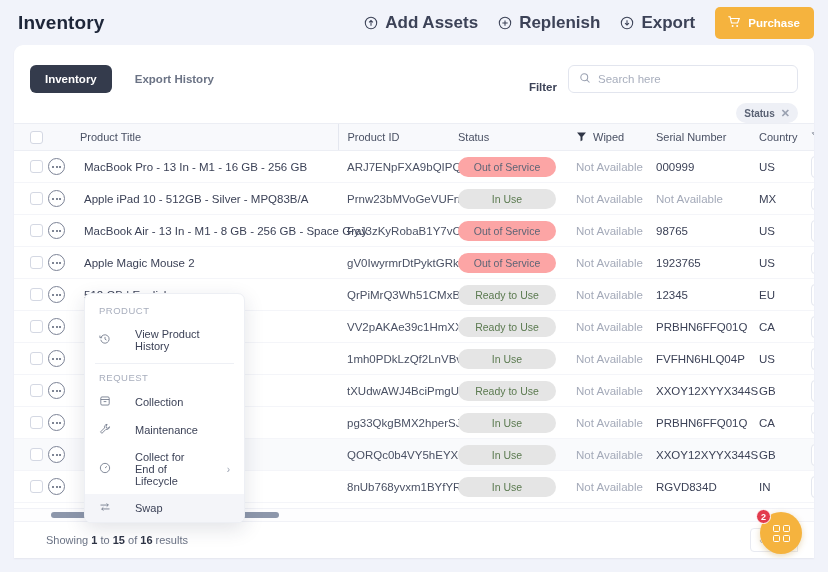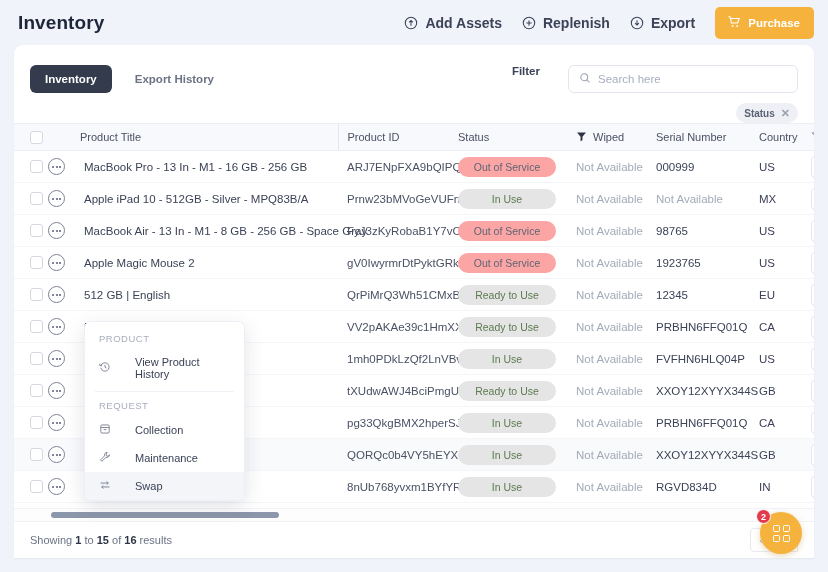--- a/index.html
+++ b/index.html
@@ -18,21 +18,21 @@
     padding: 0 14px 0 18px;
     background: #f1f3fa;
   }
   .page-title {
     font-size: 19px; font-weight: bold; color: #1e2639;
     letter-spacing: .1px;
   }
   .top-actions { margin-left: auto; display: flex; align-items: center; gap: 20px; }
   .top-action {
     display: flex; align-items: center; gap: 7px;
-    font-size: 14px; font-weight: bold; color: #3c4257;
+    font-size: 17px; font-weight: bold; color: #3c4257;
     cursor: pointer;
   }
   .top-action svg { display: block; }
   .purchase-btn {
     display: flex; align-items: center; gap: 7px;
     background: #f5b33e; color: #fff;
     font-size: 11.5px; font-weight: bold;
     border-radius: 5px; padding: 8px 14px 8px 12px;
     cursor: pointer;
   }
@@ -54,21 +54,21 @@
     height: 54px;
   }
   .tabs { display: flex; align-items: center; gap: 8px; }
   .tab {
     font-size: 11.5px; font-weight: bold;
     padding: 8px 15px; border-radius: 6px;
     color: #6b7385; cursor: pointer; white-space: nowrap;
   }
   .tab.active { background: #343b4c; color: #fff; }
 
-  .filter-wrap { margin-left: auto; display: flex; align-items: flex-start; gap: 28px; }
+  .filter-wrap { margin-left: auto; display: flex; align-items: flex-end; gap: 11px; }
   .filter-label { font-size: 11.5px; font-weight: bold; color: #3c4257; }
   .search-box {
     width: 230px; height: 28px;
     border: 1px solid #e2e5ee; border-radius: 6px;
     display: flex; align-items: center; gap: 7px;
     padding: 0 10px; background: #fff;
   }
   .search-box input {
     border: none; outline: none; font-size: 11.5px;
     font-family: inherit; color: #3c4257; width: 100%;
@@ -145,21 +145,21 @@
     width: 72px; height: 22px;
     border: 1px solid #e4e7ef; border-radius: 4px;
     font-size: 10.5px; color: #3c4257;
     display: flex; align-items: center; padding-left: 6px;
     background: #fff; cursor: pointer;
   }
   .date-input.ph { color: #b4bac7; }
 
   
   .ctx-menu {
-    position: absolute; left: 70px; top: 276px;
+    position: absolute; left: 70px; top: 248px;
     width: 161px; background: #fff;
     border: 1px solid #edeff4; border-radius: 7px;
     box-shadow: 0 6px 20px rgba(30,40,70,.13);
     padding: 7px 0 0 0; z-index: 40; overflow: hidden;
   }
   .ctx-section {
     font-size: 9.5px; color: #a8aebd; letter-spacing: .5px;
     padding: 4px 14px 5px 14px;
   }
   .ctx-item {
@@ -178,21 +178,21 @@
   }
   .hscroll-thumb {
     position: absolute; left: 37px; top: 3px; width: 228px; height: 6px;
     background: #8d97ab; border-radius: 3px; cursor: pointer;
   }
   .footer {
     position: absolute; left: 0; right: 0; bottom: 0; height: 37px;
     display: flex; align-items: center; padding: 0 16px;
     border-top: 1px solid #f1f2f7; background: #fff;
   }
-  .results { font-size: 11px; color: #6b7385; }
+  .results { font-size: 11px; color: #6b7385; margin-left: 16px; }
   .results b { color: #2f3546; }
   .pager { margin-left: auto; display: flex; align-items: center; }
   .pg-btn {
     width: 22px; height: 24px; border: 1px solid #e8eaf1;
     display: flex; align-items: center; justify-content: center;
     font-size: 11px; color: #aeb4c2; background: #fff; cursor: pointer;
     border-radius: 4px 0 0 4px;
   }
   .pg-num {
     width: 26px; height: 24px; border: 1px solid #e8eaf1; border-left: none;
@@ -649,20 +649,30 @@
 
     <div class="ctx-item">
       <span>
         <svg width="12" height="12" viewBox="0 0 16 16" fill="none" stroke="#6b7385" stroke-width="1.1">
           <path d="M10.8 1.8a3.6 3.6 0 0 0-3.4 4.7L2 11.9l1.9 1.9 5.4-5.4a3.6 3.6 0 0 0 4.7-3.4l-2.1 2.1-1.9-.5-.5-1.9z"></path>
         </svg>
       </span>
       <span>Maintenance</span>
     </div>
 
+    <div class="ctx-item">
+      <span>
+        <svg width="12" height="12" viewBox="0 0 16 16" fill="none" stroke="#6b7385" stroke-width="1.1">
+          <circle cx="8" cy="8" r="6.2"></circle>
+            <path d="M8 8l2.6-2.2"></path>
+        </svg>
+      </span>
+      <span>Collect for End of Lifecycle</span>
+      <span class="chev">›</span>
+    </div>
 
     <div class="ctx-item hl">
       <span>
         <svg width="12" height="12" viewBox="0 0 16 16" fill="none" stroke="#6b7385" stroke-width="1.1">
           <path d="M2 5.4h10.4M10.2 3.2l2.2 2.2-2.2 2.2"></path>
             <path d="M14 10.6H3.6M5.8 8.4L3.6 10.6l2.2 2.2"></path>
         </svg>
       </span>
       <span>Swap</span>
     </div>

